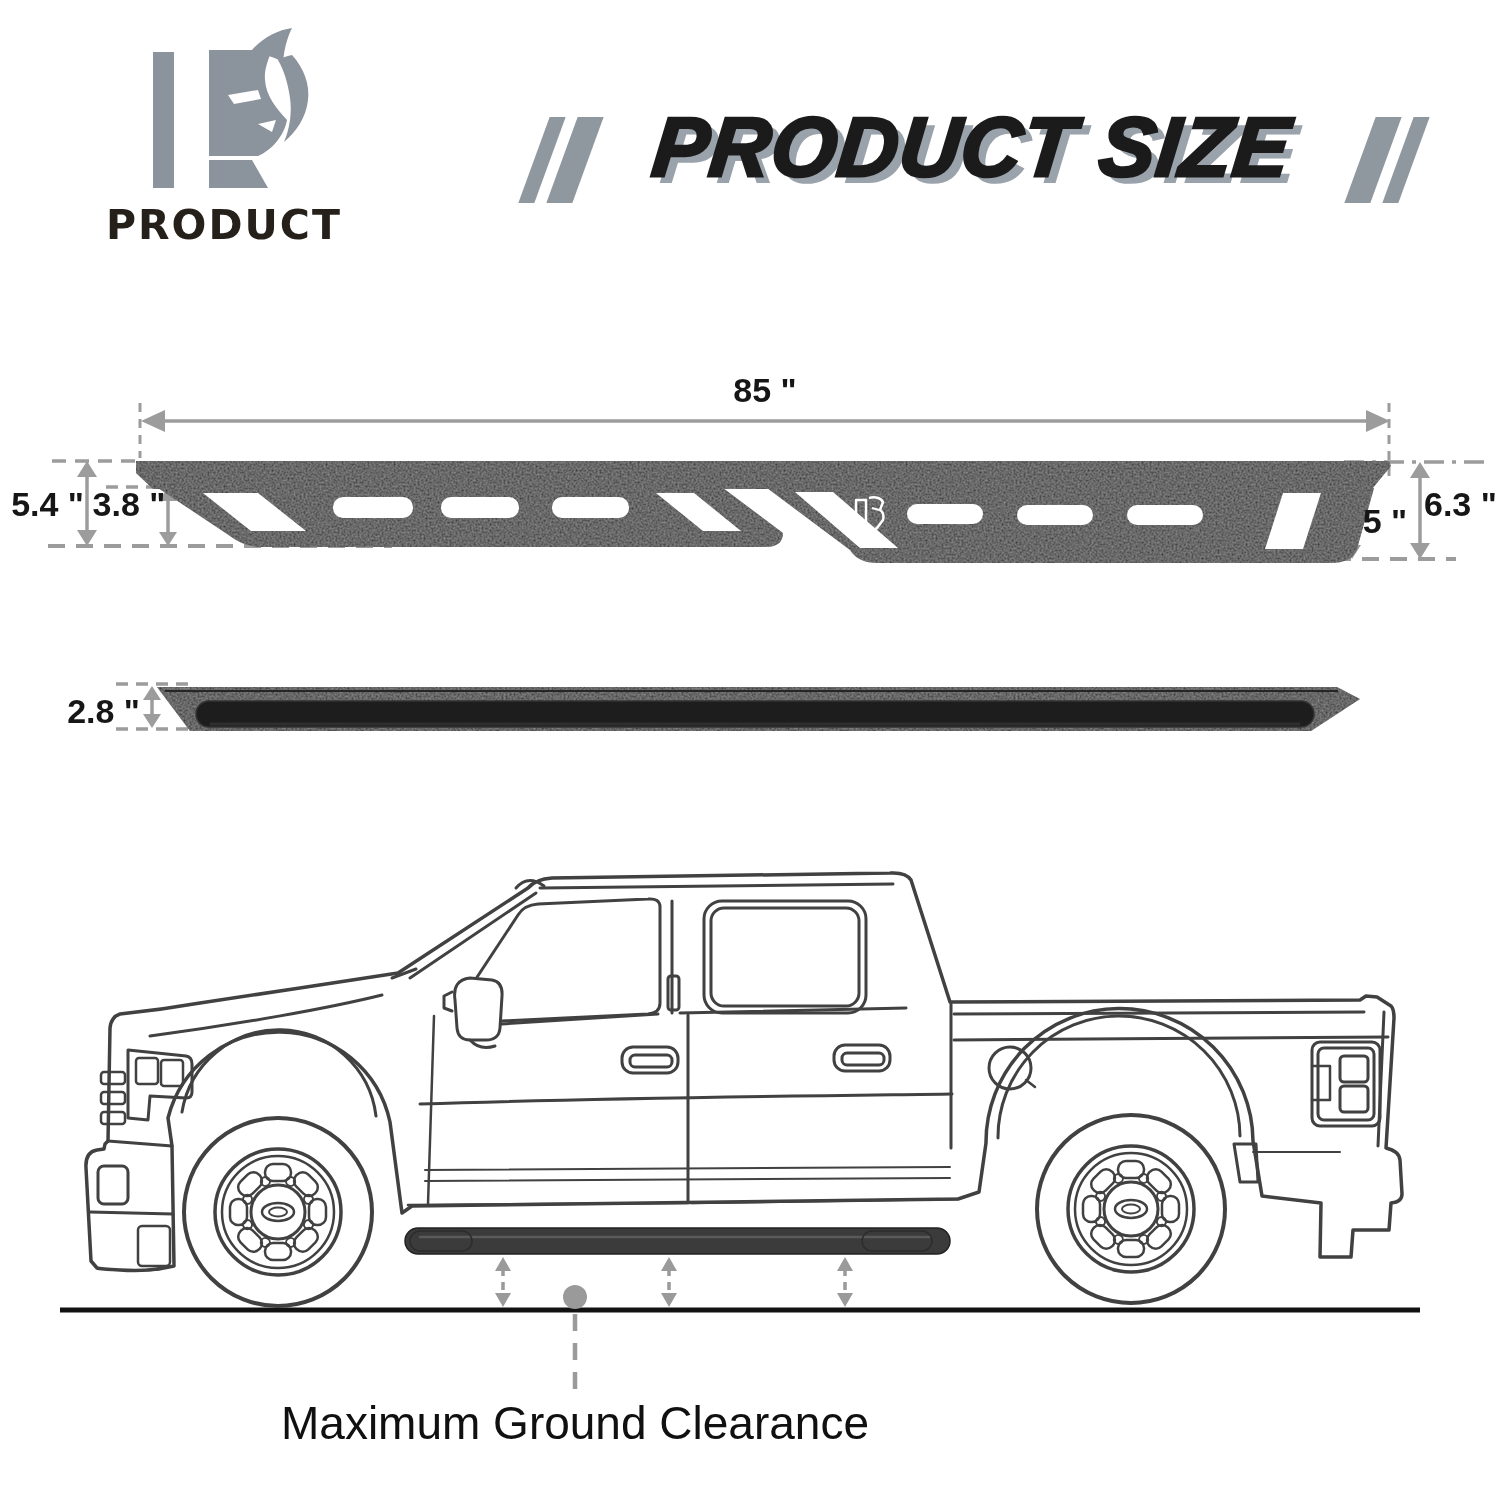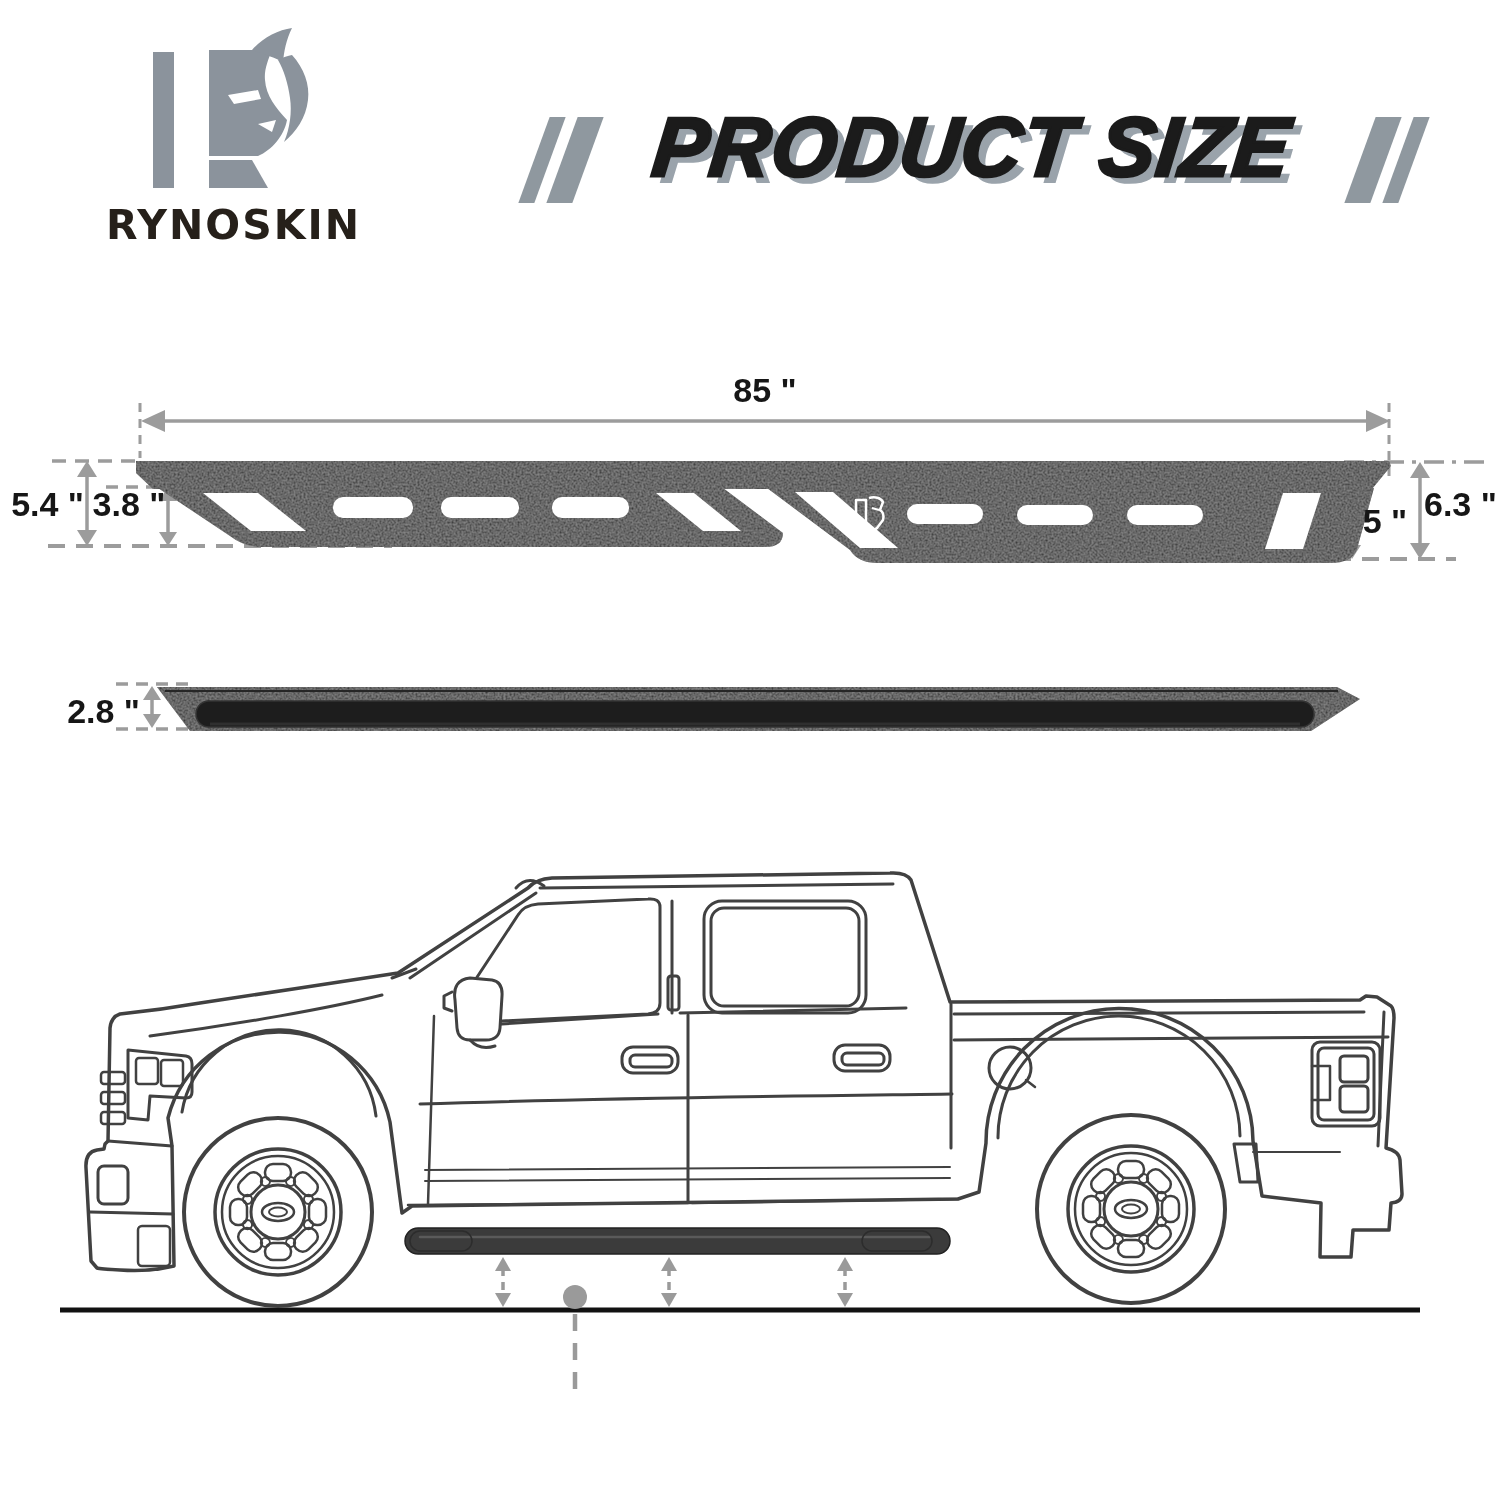--- a/index.html
+++ b/index.html
@@ -291,30 +291,31 @@
         <polygon points="845,1257 837,1271 853,1271" stroke="none"></polygon>
         <polygon points="845,1307 837,1293 853,1293" stroke="none"></polygon>
       </g>
     </g>
     <g>
       <circle cx="575" cy="1297" r="12" fill="#9a9a9a"></circle>
       <line x1="575" y1="1314" x2="575" y2="1390" stroke="#9a9a9a" stroke-width="4.5" stroke-dasharray="17 12"></line>
     </g>
   </svg>
 
-  <div class="abs brand-name">RYNOSKIN</div>
+  <div class="abs brand-name">PRODUCT</div>
 
   <div class="slash sl1"></div>
   <div class="slash sl2"></div>
   <div class="abs title-wrap">
     <div class="title-text">PRODUCT SIZE</div>
   </div>
   <div class="slash sl3"></div>
   <div class="slash sl4"></div>
 
   <div class="abs dim l85">85 "</div>
   <div class="abs dim l54">5.4 "</div>
   <div class="abs dim l38">3.8 "</div>
   <div class="abs dim l63">6.3 "</div>
   <div class="abs dim l5">5 "</div>
   <div class="abs dim l28">2.8 "</div>
 
+  <div class="abs footnote">Maximum Ground Clearance</div>
 </div>
 
 </body></html>

